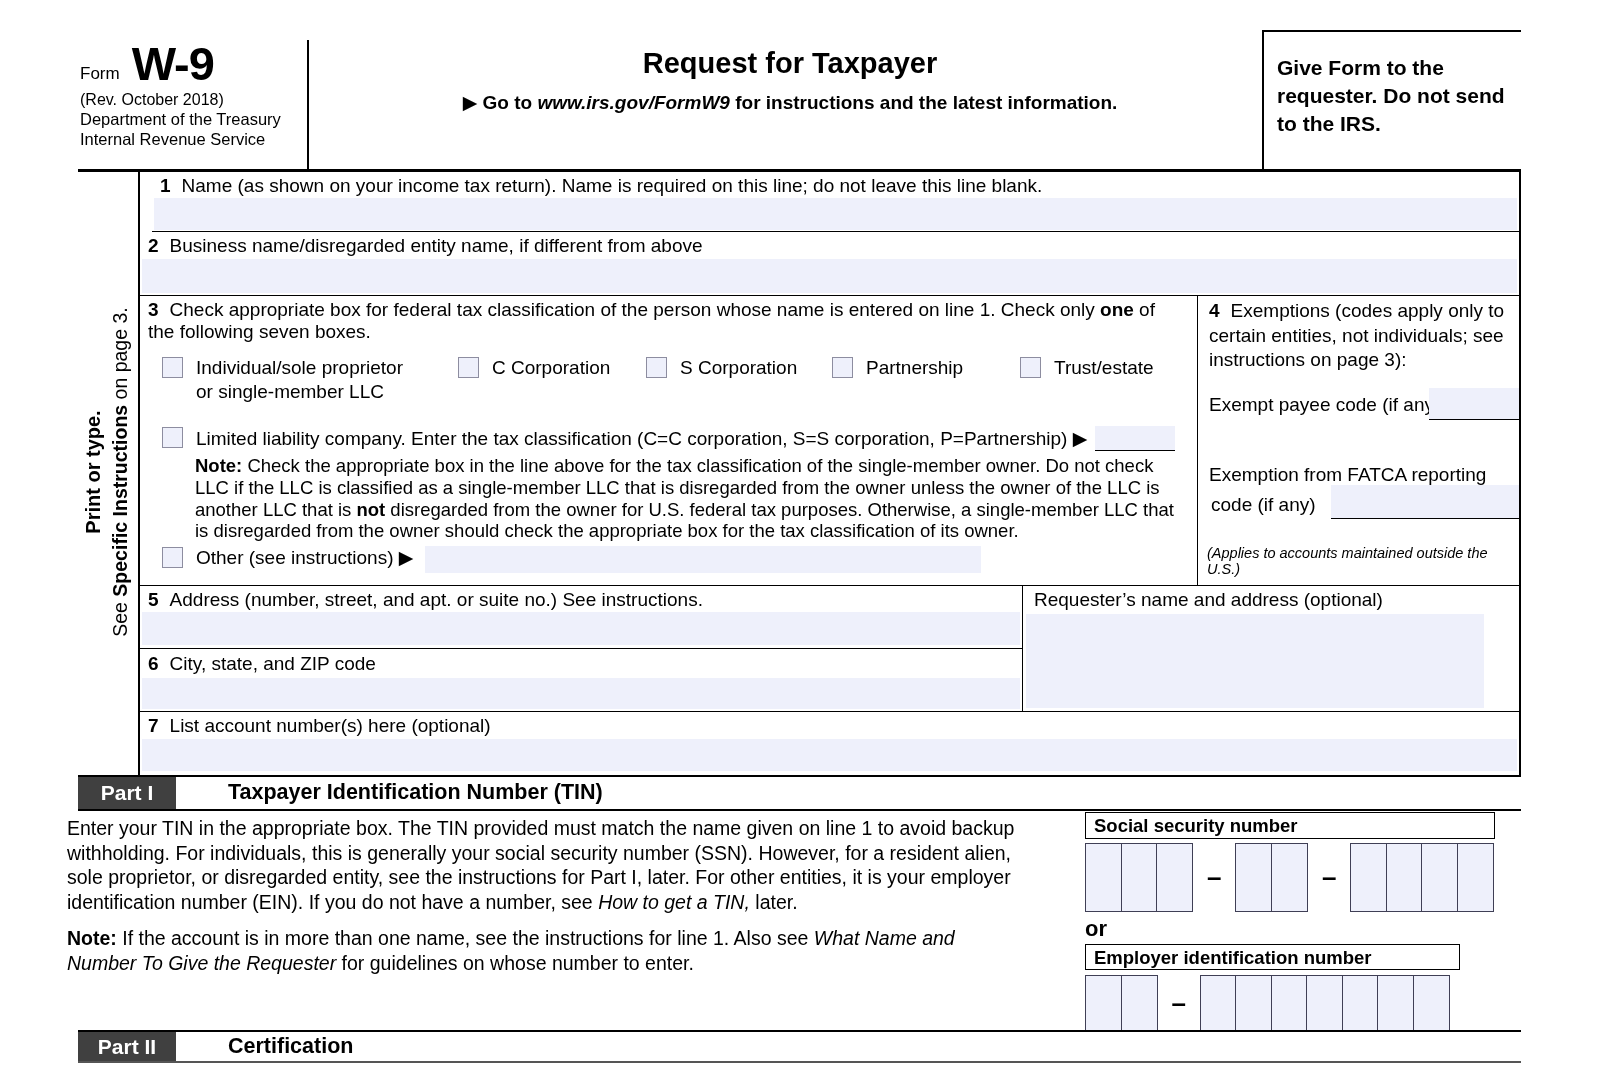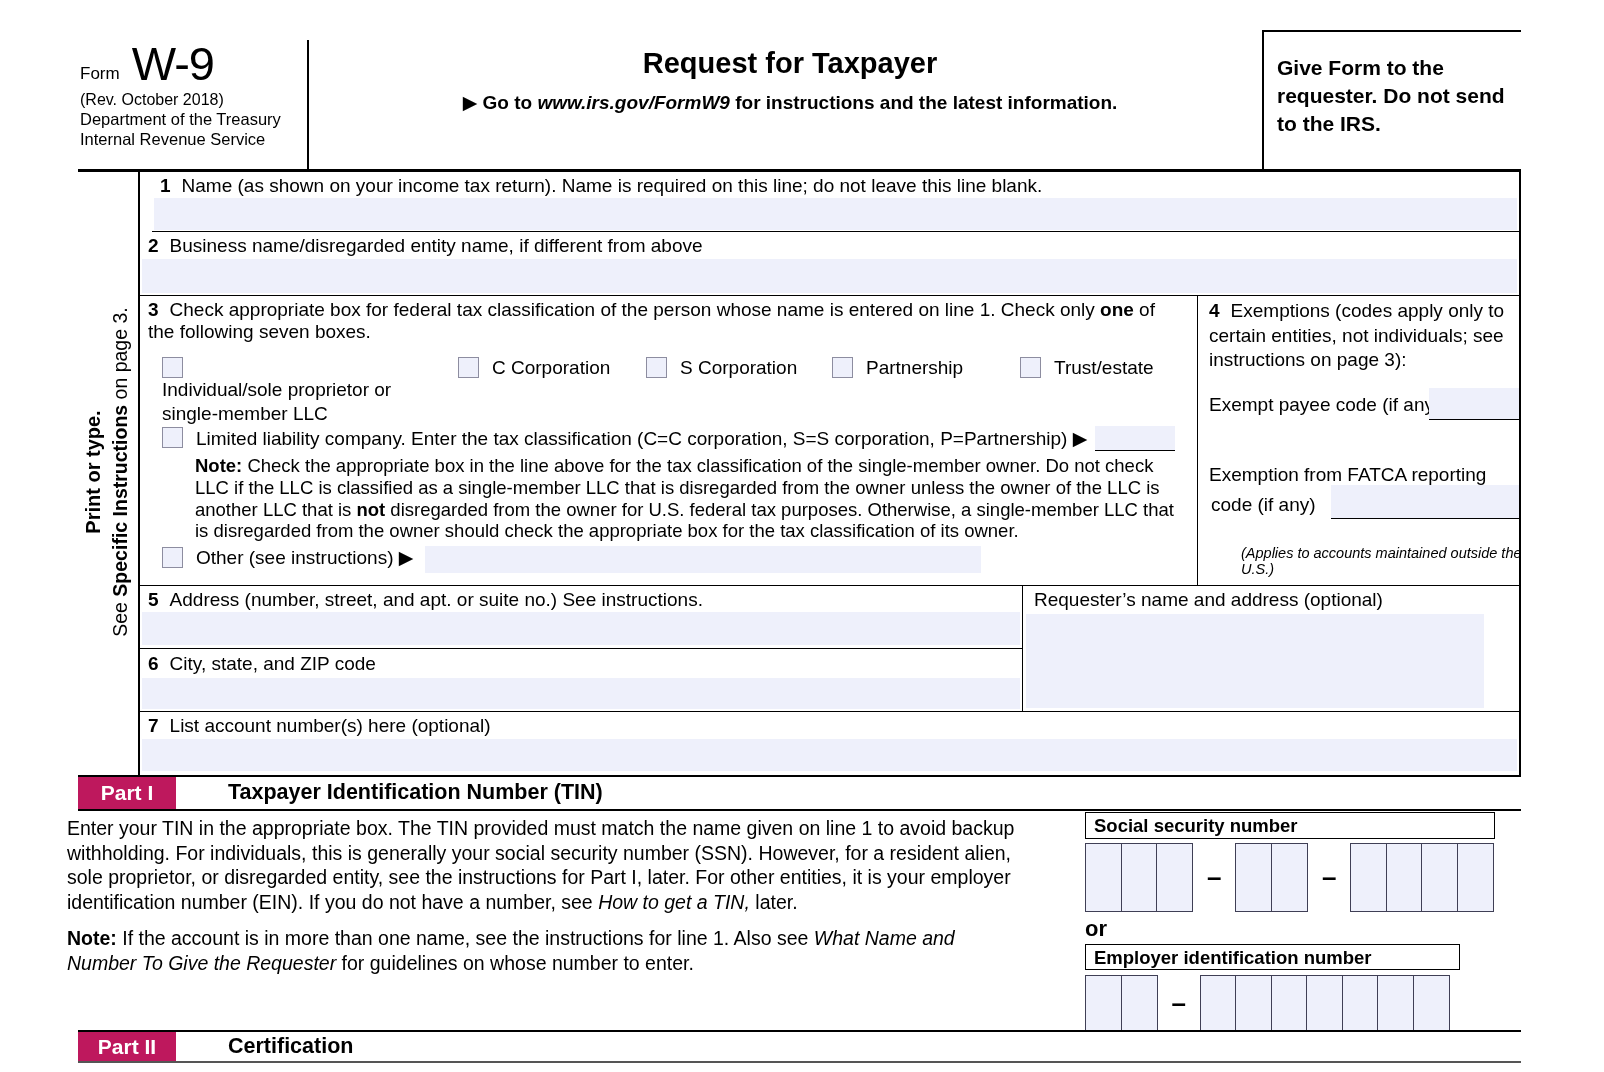--- a/index.html
+++ b/index.html
@@ -5,21 +5,21 @@
   html,body{margin:0;padding:0;background:#fff;}
   #page{position:relative;width:1604px;height:1072px;background:#fff;overflow:hidden;
         font-family:"Liberation Sans","DejaVu Sans",sans-serif;color:#000;}
   .abs{position:absolute;}
   .b{font-weight:bold;}
   .i{font-style:italic;}
   .field{background:#eef0fb;}
   
   .formid{left:80px;top:44px;width:230px;}
   .formword{font-size:17px;}
-  .w9{font-size:47px;font-weight:normal;letter-spacing:-1px;line-height:40px;}
+  .w9{font-size:47px;font-weight:bold;letter-spacing:-1px;line-height:40px;}
   .rev{font-size:16px;margin-top:7px;}
   .dept{font-size:16.5px;line-height:20px;}
   .vline{background:#000;width:2px;}
   .titleblk{left:320px;top:44px;width:940px;text-align:center;}
   .ftitle{font-size:29px;font-weight:bold;line-height:38px;}
   .goto{font-size:19px;font-weight:bold;margin-top:9px;}
   .givebox{left:1277px;top:54px;width:238px;font-size:21px;font-weight:bold;line-height:28px;}
   .hrule{left:78px;top:169px;width:1443px;height:3px;background:#000;}
   
   .sidebar{left:-172px;top:444px;width:560px;height:56px;transform:rotate(-90deg);
@@ -33,25 +33,25 @@
   .rowlabel .num{font-weight:bold;margin-right:11px;}
   .wrap{white-space:normal;}
   .input{position:absolute;left:2px;right:2px;background:#eef0fb;}
   .cb{display:inline-block;width:21px;height:21px;background:#eef0fb;border:1.5px solid #8d8da0;
       box-sizing:border-box;flex-shrink:0;}
   .opt{position:absolute;display:flex;align-items:flex-start;font-size:19px;line-height:24px;}
   .opt .cb{margin-right:13px;margin-top:1px;}
   .notetxt{position:absolute;font-size:18.5px;line-height:21.8px;}
   .sec4{position:absolute;left:1057px;top:0;bottom:0;width:322px;font-size:19px;}
   .ulfield{position:absolute;background:#eef0fb;border-bottom:1.5px solid #000;}
-  .applies{font-size:14.5px;font-style:italic;margin-left:34px;}
+  .applies{font-size:14.5px;font-style:italic;}
   
   .partbar{left:78px;width:1443px;border-top:2.5px solid #000;border-bottom:2px solid #000;
            box-sizing:border-box;background:#fff;}
-  .badge{position:absolute;left:0;top:0;bottom:0;width:98px;background:#be185d;color:#fff;
+  .badge{position:absolute;left:0;top:0;bottom:0;width:98px;background:#404040;color:#fff;
          font-weight:bold;font-size:21px;display:flex;align-items:center;justify-content:center;}
   .bartitle{position:absolute;left:150px;top:3px;font-weight:bold;font-size:21.5px;}
   .ptext{font-size:19.5px;line-height:24.6px;}
   .hdrbox{border:1.5px solid #000;box-sizing:border-box;font-size:18.5px;font-weight:bold;
           padding:2px 0 0 8px;background:#fff;}
   .boxrow{display:flex;align-items:stretch;}
   .cellgrp{display:flex;}
   .cell{width:37px;background:#eef0fb;border:1.5px solid #3f3f55;box-sizing:border-box;}
   .cell + .cell{margin-left:-1.5px;}
   .dash{font-weight:bold;font-size:26px;align-self:center;margin:0 14px;}
@@ -100,21 +100,21 @@
     <div class="row" style="top:60px;height:64px;">
       <div class="rowlabel"><span class="num">2</span><span>Business name/disregarded entity name, if different from above</span></div>
       <div class="input" style="top:27px;height:34px;"></div>
     </div>
 
     <div class="row" style="top:124px;height:290px;">
 
       <div class="abs" style="left:0;top:0;bottom:0;width:1057px;border-right:1.5px solid #000;">
         <div class="rowlabel wrap" style="width:1010px;"><span class="num">3</span><span>Check appropriate box for federal tax classification of the person whose name is entered on line 1. Check only </span><span class="b">one</span><span> of the following seven boxes.</span></div>
 
-        <div class="opt" style="left:22px;top:60px;width:262px;flex-direction:column;">
+        <div class="opt" style="left:22px;top:60px;width:262px;">
           <span class="cb"></span>
           <span>Individual/sole proprietor or single-member LLC</span>
         </div>
         <div class="opt" style="left:318px;top:60px;">
           <span class="cb"></span>
           <span>C Corporation</span>
         </div>
         <div class="opt" style="left:506px;top:60px;">
           <span class="cb"></span>
           <span>S Corporation</span>

